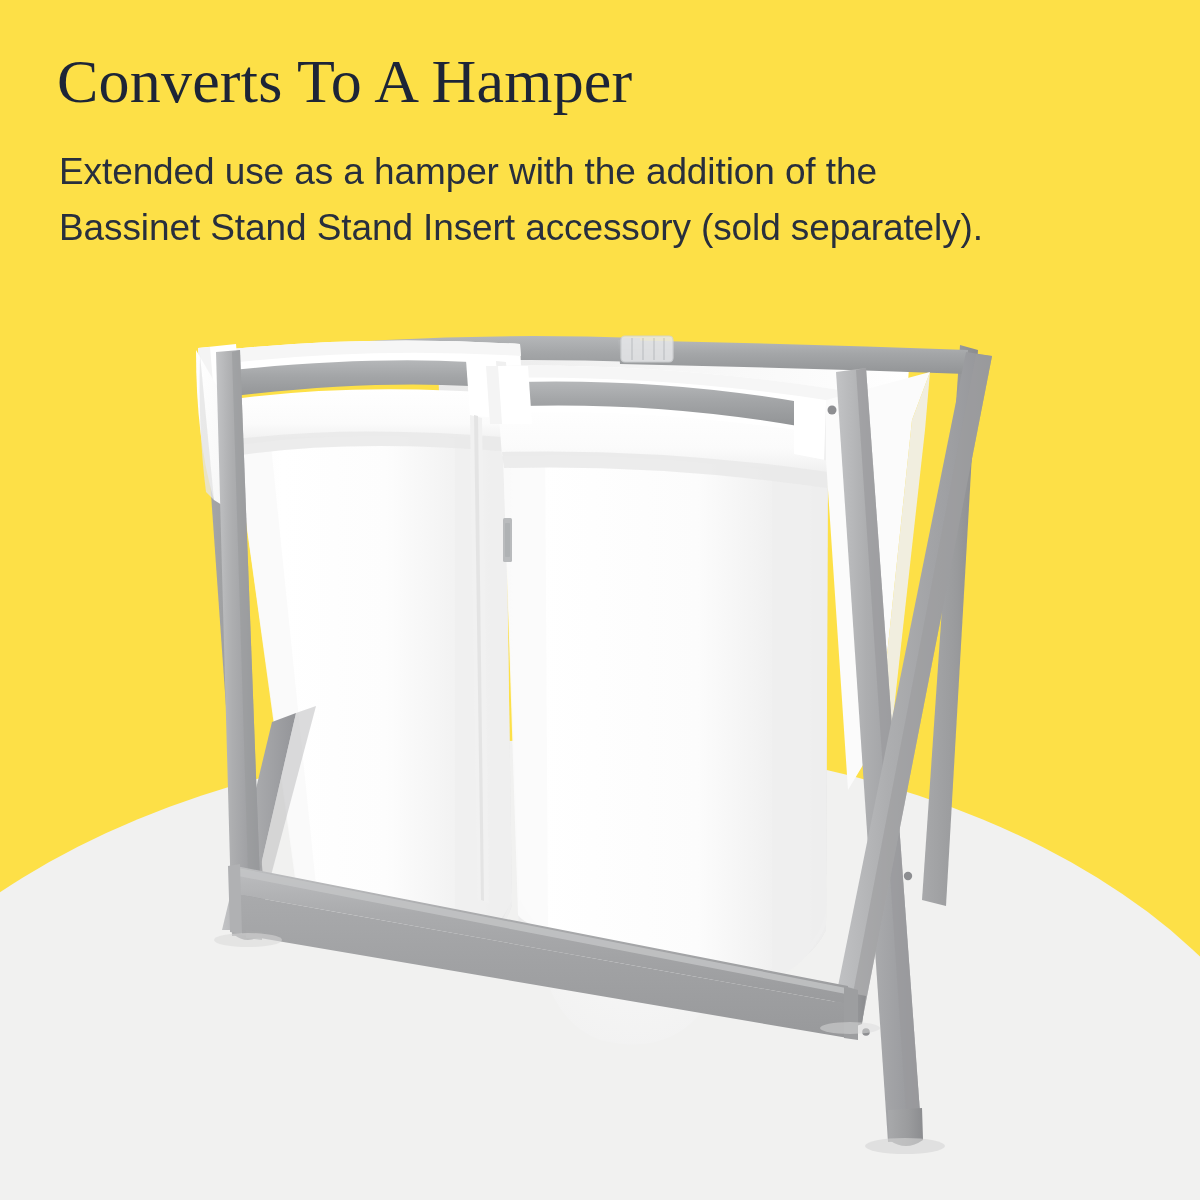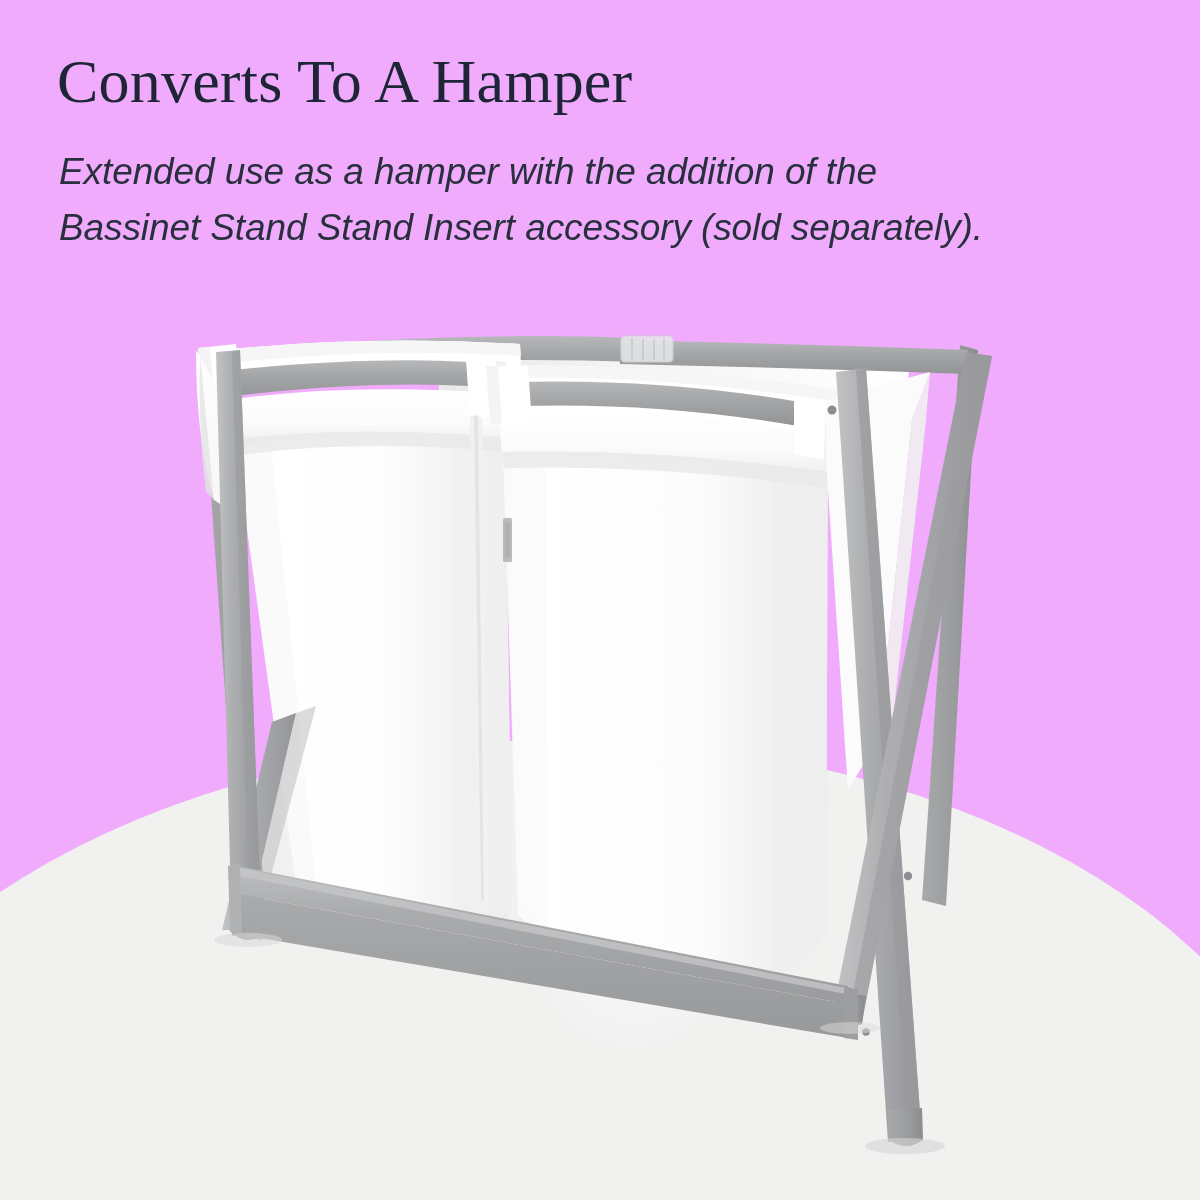--- a/index.html
+++ b/index.html
@@ -4,21 +4,21 @@
 <style>
   html, body {
     margin: 0;
     padding: 0;
     background: #ffffff;
   }
   #page {
     position: relative;
     width: 1200px;
     height: 1200px;
-    background: #f0abfc;
+    background: #fde047;
     overflow: hidden;
     font-family: "Liberation Sans", sans-serif;
   }
   
   #text-block {
     position: absolute;
     left: 57px;
     top: 44px;
     width: 1090px;
   }
@@ -34,21 +34,21 @@
   }
   #subcopy {
     margin: 26px 0 0 2px;
     font-family: "Liberation Sans", sans-serif;
     font-size: 37px;
     line-height: 56px;
     font-weight: 400;
     color: #282f3d;
     letter-spacing: -0.1px;
   }
-  #subcopy .line { display: block; white-space: nowrap; font-style: italic; }
+  #subcopy .line { display: block; white-space: nowrap; }
 
   
   #artwork {
     position: absolute;
     left: 0;
     top: 0;
     width: 1200px;
     height: 1200px;
   }
   #artwork svg { display: block; width: 1200px; height: 1200px; }

